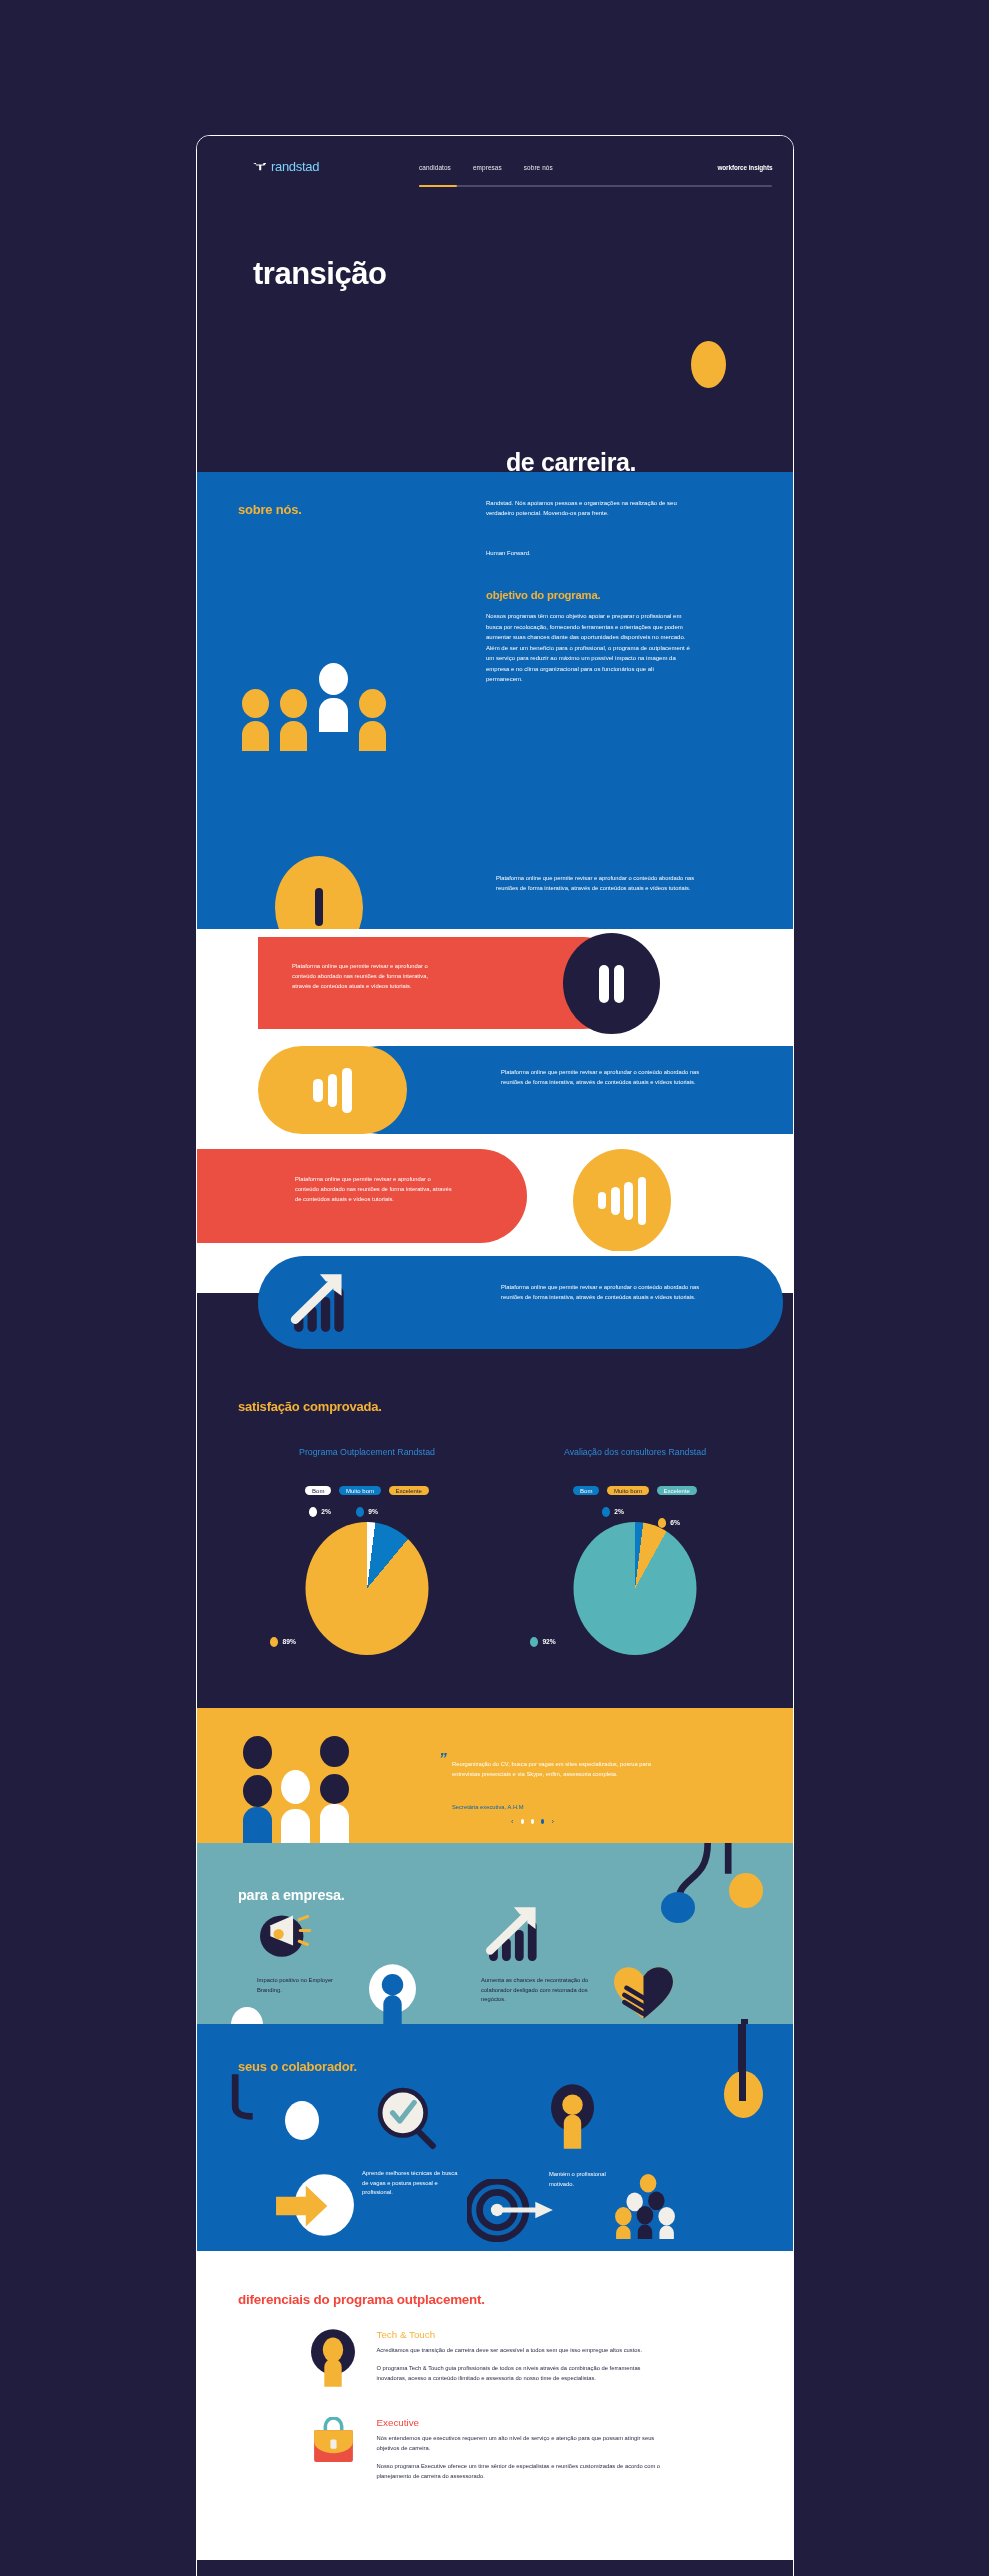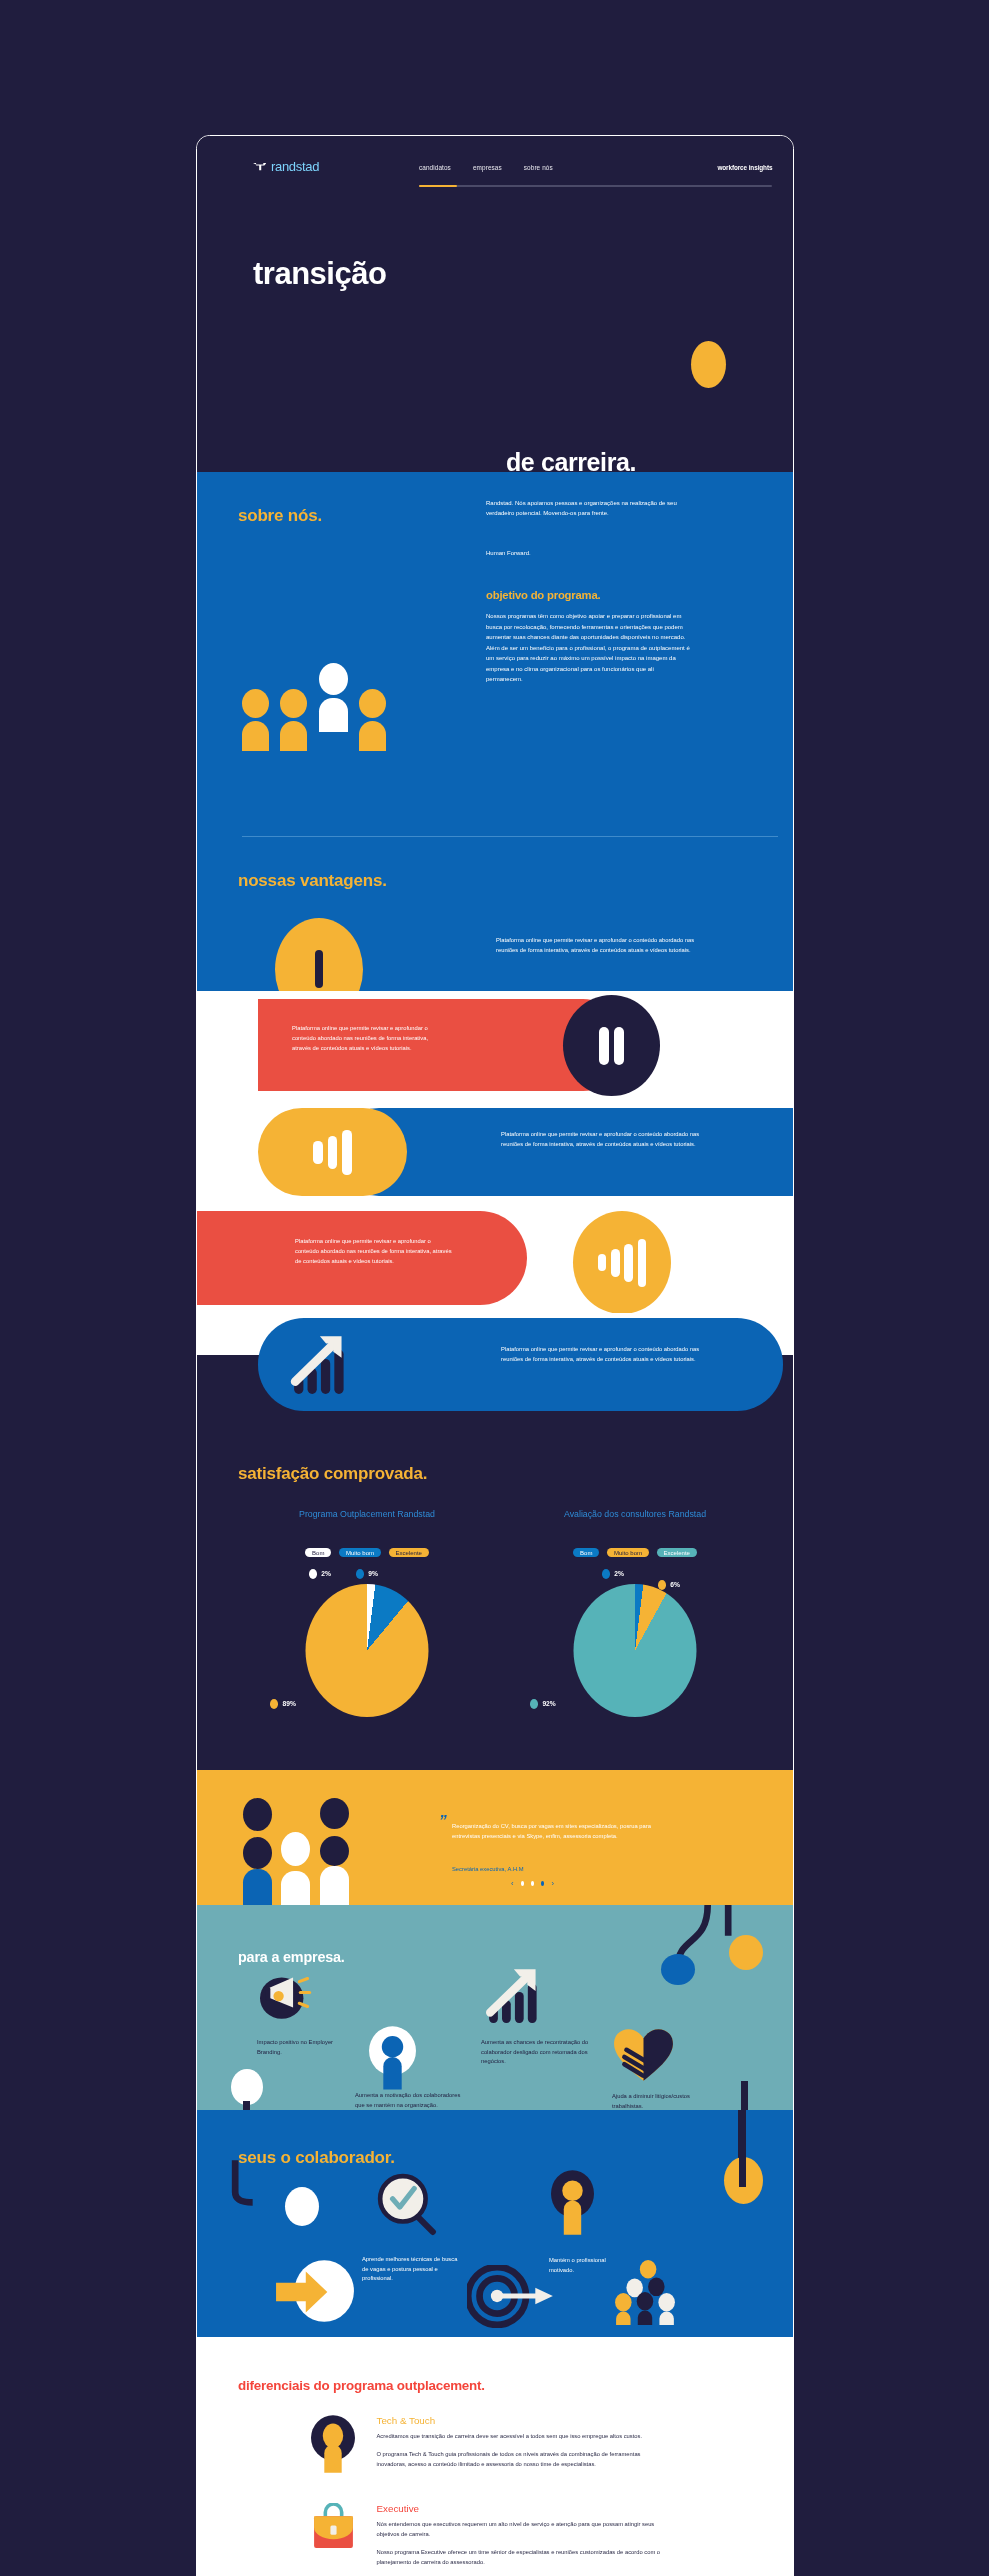--- a/index.html
+++ b/index.html
@@ -73,21 +73,21 @@
   .hero-dot{
     position:absolute;right:67px;top:205px;
     width:35px;height:47px;border-radius:50%;
     background:#f5b335;
   }
 
   
   .sec-blue{position:relative;background:#0b64b4;padding:0;}
   .sobre{position:relative;height:364px;}
   .h-yellow{
-    color:#f5b335;font-size:17px;letter-spacing:-0.2px;line-height:1.1;
+    color:#f5b335;font-size:13px;letter-spacing:-0.2px;line-height:1.1;
   }
   .h-white{color:#ffffff;font-size:14.4px;letter-spacing:-0.2px;}
   .sobre .h-yellow{position:absolute;left:41px;top:20.6px;}
   .sobre-text{
     position:absolute;left:289px;top:19.6px;width:206px;
     color:#ffffff;font-size:6px;line-height:1.75;
   }
   .sobre-hf{
     position:absolute;left:289px;top:72px;
     color:#ffffff;font-size:6px;
@@ -230,21 +230,21 @@
     color:#0b64b4;font-size:5.8px;
   }
   .carousel{
     position:absolute;left:314px;top:109px;
     display:flex;align-items:center;gap:7.2px;color:#0b64b4;font-size:7.7px;
   }
   .cdotnav{width:3.1px;height:4.1px;border-radius:50%;background:#ffffff;}
   .cdotnav.on{background:#0b64b4;}
 
   
-  .empresa{position:relative;background:#6eadb6;height:205px;overflow:hidden;}
+  .empresa{position:relative;background:#6eadb6;height:181px;overflow:hidden;}
   .emp-title{position:absolute;left:41px;top:32px;}
   .cap{color:#201d3e;font-size:5.8px;line-height:1.68;}
   .capw{color:#ffffff;font-size:5.8px;line-height:1.68;}
 
   
   .colab{position:relative;background:#0b64b4;height:227px;overflow:hidden;}
   .colab-title{position:absolute;left:41px;top:25px;}
 
   
   .difer{position:relative;background:#ffffff;height:309px;}
@@ -308,24 +308,20 @@
                 <div class="body"></div>
               </div>
         <div class="person y">
                 <div class="head"></div>
                 <div class="body"></div>
               </div>
       </div>
     </div>
 
     <div class="vant">
-      <div style="position:relative;height:62px;">
-        <div class="divider" style="top:0;"></div>
-        <h2 class="h-yellow vant-title">nossas vantagens.</h2>
-      </div>
 
       <div class="adv1">
         <div class="ell">
                 <span class="bar-i"></span>
               </div>
         <p class="adv-txt t">Plataforma online que permite revisar e aprofundar o conteúdo abordado nas reuniões de forma interativa, através de conteúdos atuais e vídeos tutoriais.</p>
       </div>
     </div>
   </section>
 

